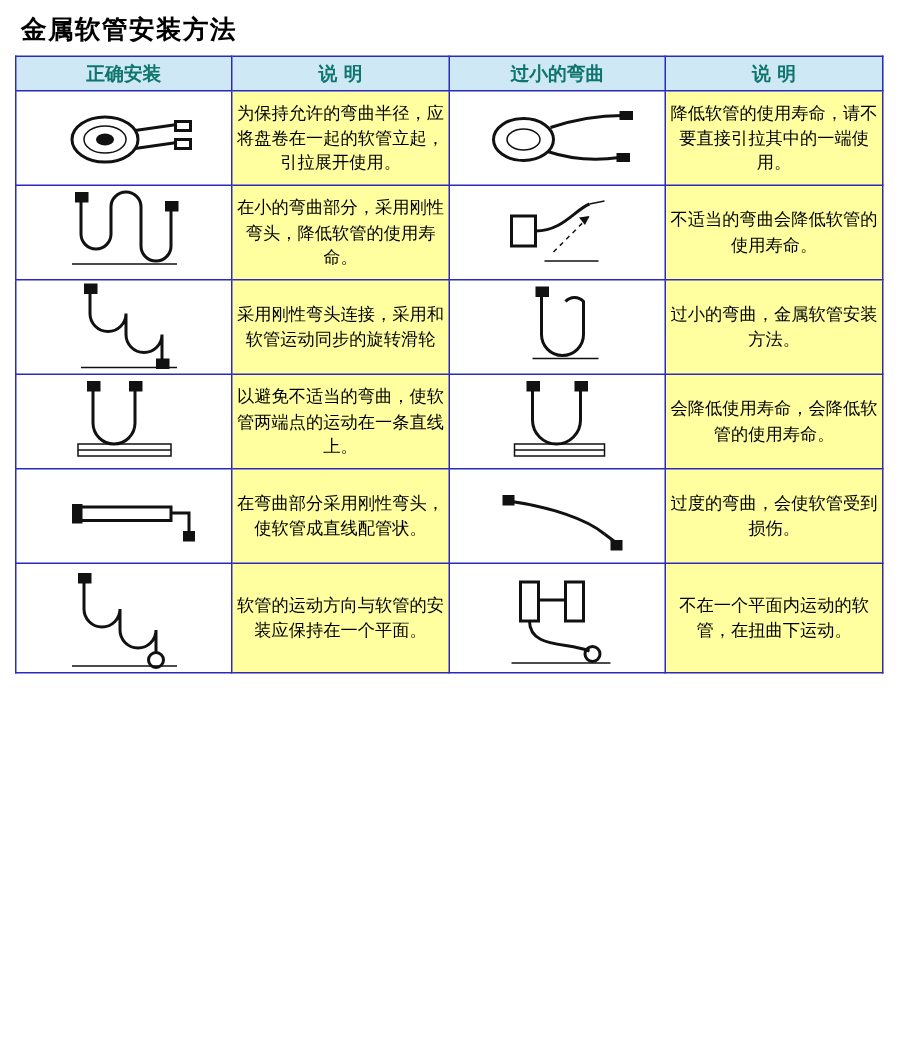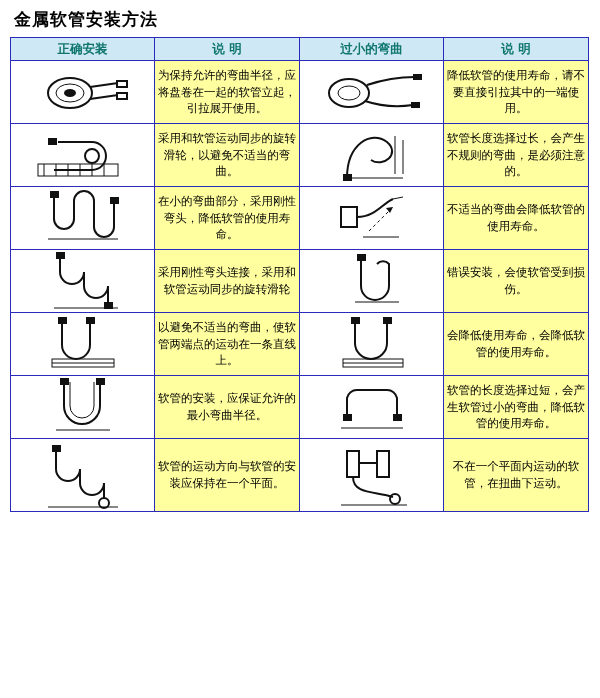--- a/index.html
+++ b/index.html
@@ -111,41 +111,20 @@
             <path class="ink" d="M60 22 C78 16 92 14 108 14" stroke-width="3"></path>
             <rect class="ink-fill" x="106" y="11" width="9" height="6"></rect>
             <path class="ink" d="M58 38 C76 44 92 44 106 42" stroke-width="3"></path>
             <rect class="ink-fill" x="104" y="39" width="9" height="6"></rect>
           </svg>
         </td>
         <td class="desc">降低软管的使用寿命，请不要直接引拉其中的一端使用。</td>
       </tr>
 
 
-      <tr>
-        <td class="pic">
-          <svg width="130" height="62" viewBox="0 0 130 62">
-            <path class="ink" d="M40 18 L74 18 A14 14 0 0 1 74 46 L36 46"></path>
-            <circle class="ink" cx="74" cy="32" r="7"></circle>
-            <rect class="ink-thin" x="20" y="40" width="80" height="12"></rect>
-            <path class="ink-thin" d="M26 40 L26 52 M38 40 L38 52 M50 40 L50 52 M62 40 L62 52 M74 40 L74 52 M86 40 L86 52"></path>
-            <rect class="ink-fill" x="30" y="14" width="9" height="7"></rect>
-          </svg>
-        </td>
-        <td class="desc">采用和软管运动同步的旋转滑轮，以避免不适当的弯曲。</td>
-        <td class="pic">
-          <svg width="130" height="62" viewBox="0 0 130 62">
-            <path class="ink" d="M40 54 C40 20 64 6 80 18 C94 30 76 44 64 36"></path>
-            <path class="ink-thin" d="M36 54 L96 54"></path>
-            <rect class="ink-fill" x="36" y="50" width="9" height="7"></rect>
-            <path class="ink-thin" d="M88 12 L88 50 M96 16 L96 50"></path>
-          </svg>
-        </td>
-        <td class="desc">软管长度选择过长，会产生不规则的弯曲，是必须注意的。</td>
-      </tr>
 
       <tr>
         <td class="pic">
           <svg width="130" height="62" viewBox="0 0 130 62">
             <path class="ink" d="M36 8 L36 32 A10 10 0 0 0 56 32 L56 14 A10 10 0 0 1 76 14 L76 40 A10 10 0 0 0 96 40 L96 16"></path>
             <rect class="ink-fill" x="32" y="4" width="9" height="7"></rect>
             <rect class="ink-fill" x="92" y="10" width="9" height="7"></rect>
             <path class="ink-thin" d="M30 52 L100 52"></path>
           </svg>
         </td>
@@ -173,21 +152,21 @@
           </svg>
         </td>
         <td class="desc">采用刚性弯头连接，采用和软管运动同步的旋转滑轮</td>
         <td class="pic">
           <svg width="130" height="62" viewBox="0 0 130 62">
             <path class="ink" d="M54 8 L54 36 A14 14 0 0 0 82 36 L82 14 A8 8 0 0 0 70 14" stroke-width="3"></path>
             <rect class="ink-fill" x="50" y="4" width="9" height="7"></rect>
             <path class="ink-thin" d="M48 52 L92 52"></path>
           </svg>
         </td>
-        <td class="desc">错误安装，会使软管受到损伤。</td>
+        <td class="desc">过小的弯曲，金属软管安装方法。</td>
       </tr>
 
       <tr>
         <td class="pic">
           <svg width="130" height="62" viewBox="0 0 130 62">
             <path class="ink" d="M44 8 L44 32 A14 14 0 0 0 72 32 L72 8"></path>
             <rect class="ink-fill" x="40" y="4" width="9" height="7"></rect>
             <rect class="ink-fill" x="68" y="4" width="9" height="7"></rect>
             <path class="ink-thin" d="M34 50 L96 50"></path>
             <rect class="ink-thin" x="34" y="46" width="62" height="8"></rect>
@@ -199,42 +178,41 @@
             <path class="ink" d="M48 8 L48 30 A16 16 0 0 0 80 30 L80 8" stroke-width="3"></path>
             <rect class="ink-fill" x="44" y="4" width="9" height="7"></rect>
             <rect class="ink-fill" x="76" y="4" width="9" height="7"></rect>
             <path class="ink-thin" d="M36 50 L96 50"></path>
             <rect class="ink-thin" x="36" y="46" width="60" height="8"></rect>
           </svg>
         </td>
         <td class="desc">会降低使用寿命，会降低软管的使用寿命。</td>
       </tr>
 
-
-      <tr>
-        <td class="pic">
-          <svg width="130" height="62" viewBox="0 0 130 62">
-            <path class="ink" d="M46 6 L46 30 A18 18 0 0 0 82 30 L82 6"></path>
-            <path class="ink-thin" d="M52 6 L52 30 A12 12 0 0 0 76 30 L76 6"></path>
-            <rect class="ink-fill" x="42" y="2" width="9" height="7"></rect>
-            <rect class="ink-fill" x="78" y="2" width="9" height="7"></rect>
-            <path class="ink-thin" d="M38 54 L92 54"></path>
-          </svg>
-        </td>
-        <td class="desc">软管的安装，应保证允许的最小弯曲半径。</td>
-        <td class="pic">
-          <svg width="130" height="62" viewBox="0 0 130 62">
-            <path class="ink" d="M40 40 L40 22 A10 10 0 0 1 50 14 L80 14 A10 10 0 0 1 90 22 L90 40" stroke-width="3"></path>
-            <rect class="ink-fill" x="36" y="38" width="9" height="7"></rect>
-            <rect class="ink-fill" x="86" y="38" width="9" height="7"></rect>
-            <path class="ink-thin" d="M34 52 L96 52"></path>
-          </svg>
-        </td>
-        <td class="desc">软管的长度选择过短，会产生软管过小的弯曲，降低软管的使用寿命。</td>
-      </tr>
+      <tr>
+        <td class="pic">
+          <svg width="130" height="56" viewBox="0 0 130 56">
+            <rect class="ink" x="34" y="22" width="62" height="9"></rect>
+            <path class="ink" d="M96 26 L108 26 L108 40"></path>
+            <rect class="ink-fill" x="30" y="20" width="7" height="13"></rect>
+            <rect class="ink-fill" x="104" y="38" width="8" height="7"></rect>
+          </svg>
+        </td>
+        <td class="desc">在弯曲部分采用刚性弯头，使软管成直线配管状。</td>
+        <td class="pic">
+          <svg width="130" height="56" viewBox="0 0 130 56">
+            <path class="ink" d="M32 18 C60 22 84 30 96 40" stroke-width="3"></path>
+            <path class="ink" d="M96 40 L104 46"></path>
+            <rect class="ink-fill" x="28" y="14" width="8" height="7"></rect>
+            <rect class="ink-fill" x="100" y="44" width="8" height="7"></rect>
+          </svg>
+        </td>
+        <td class="desc">过度的弯曲，会使软管受到损伤。</td>
+      </tr>
+
 
       <tr>
         <td class="pic">
           <svg width="130" height="72" viewBox="0 0 130 72">
             <path class="ink" d="M38 10 L38 30 A12 12 0 0 0 62 30 L62 44 A12 12 0 0 0 86 44 L86 60"></path>
             <rect class="ink-fill" x="34" y="6" width="9" height="7"></rect>
             <circle class="ink" cx="86" cy="64" r="5"></circle>
             <path class="ink-thin" d="M30 68 L100 68"></path>
           </svg>
         </td>

